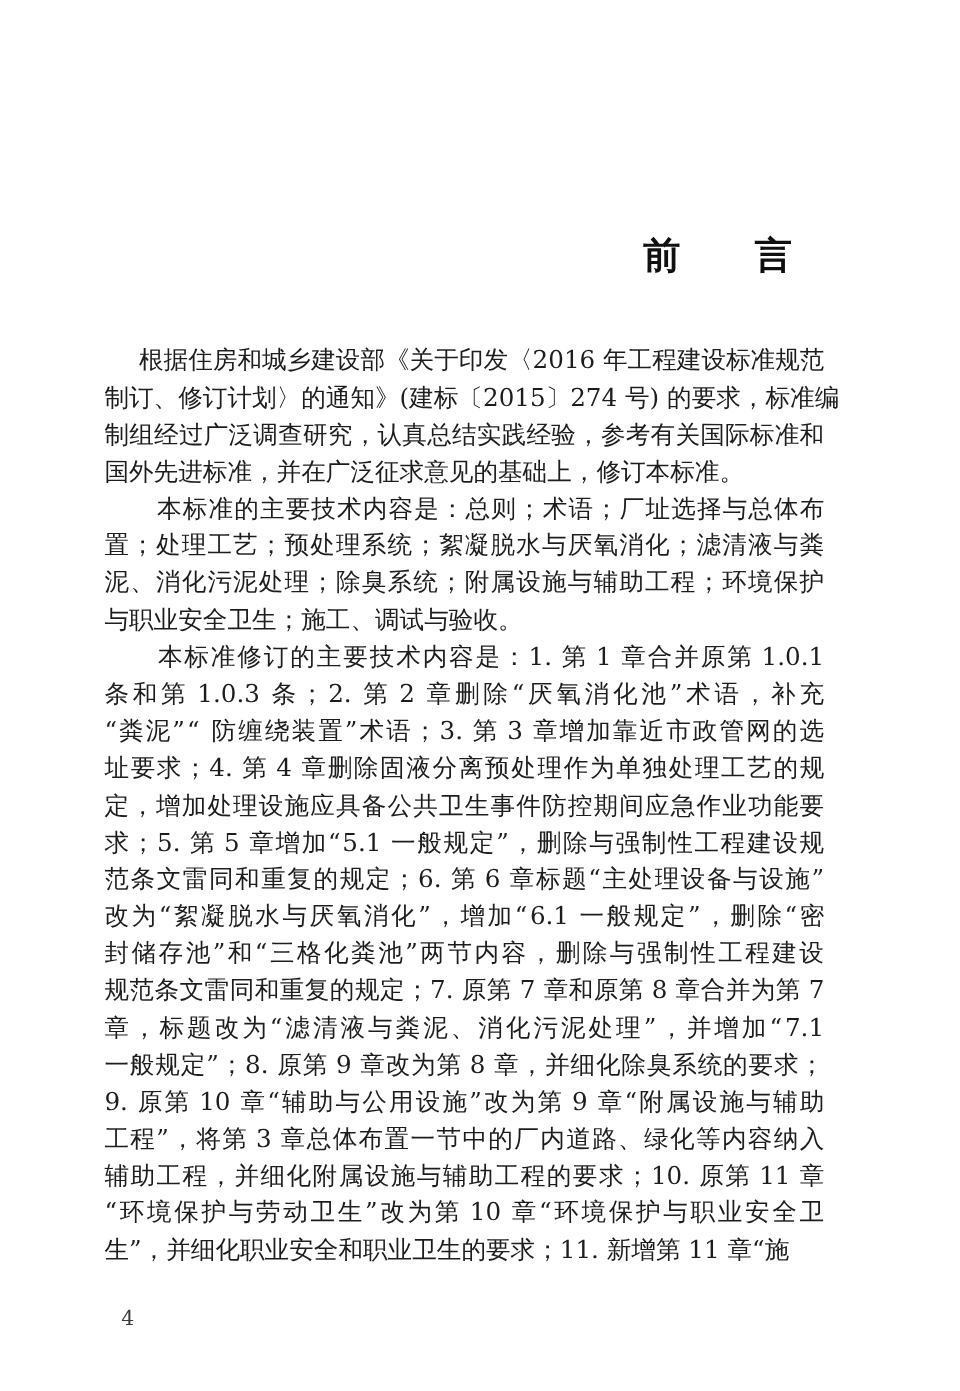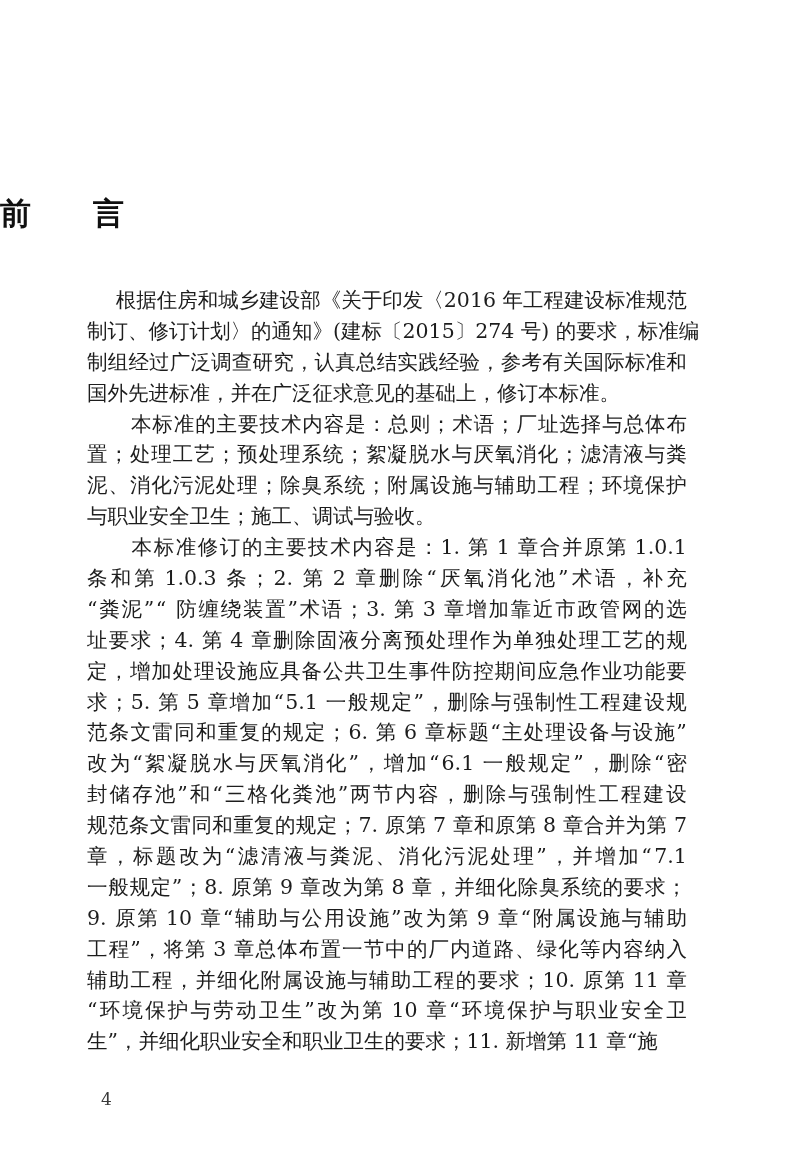--- a/index.html
+++ b/index.html
@@ -21,21 +21,21 @@
     inset: 0;
     background: #ffffff;
   }
 
   
   .doc-title {
     position: absolute;
     top: 193px;
     left: 0;
     width: 660px;
-    text-align: left;
+    text-align: right;
     font-size: 31px;
     line-height: 40px;
     font-weight: 700;
     color: #101010;
     letter-spacing: 0;
     white-space: pre;
   }
 
   
   .body-block {

